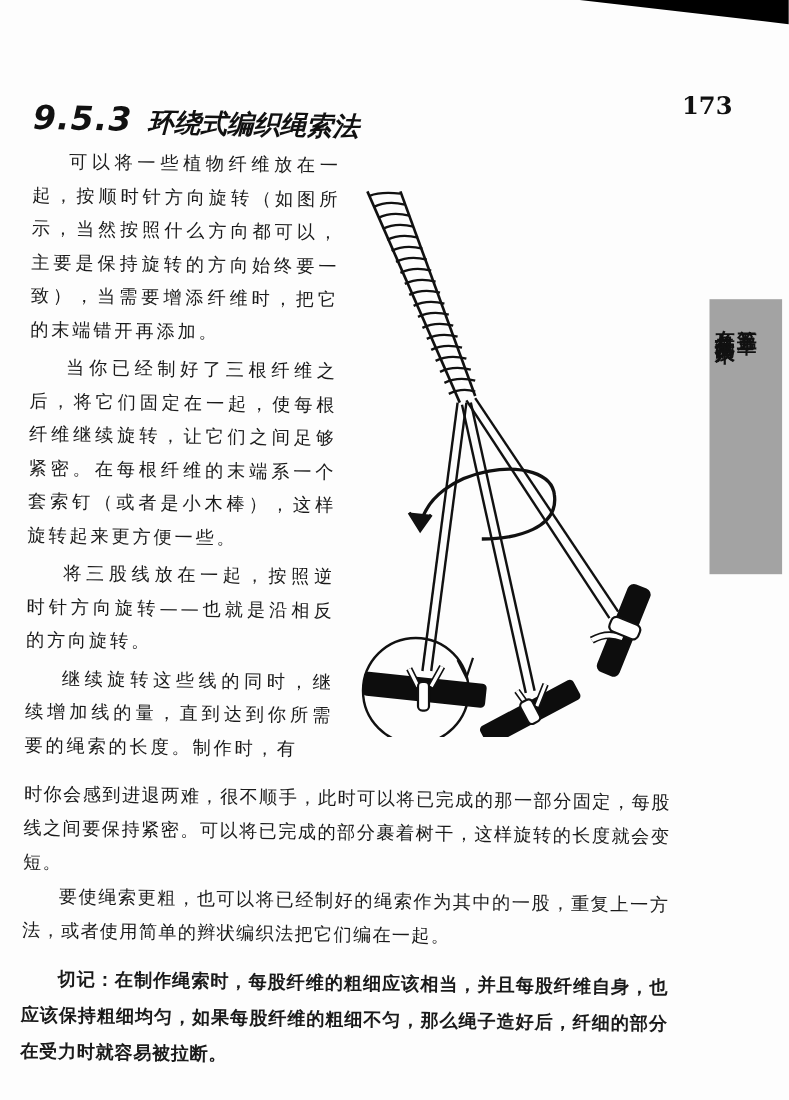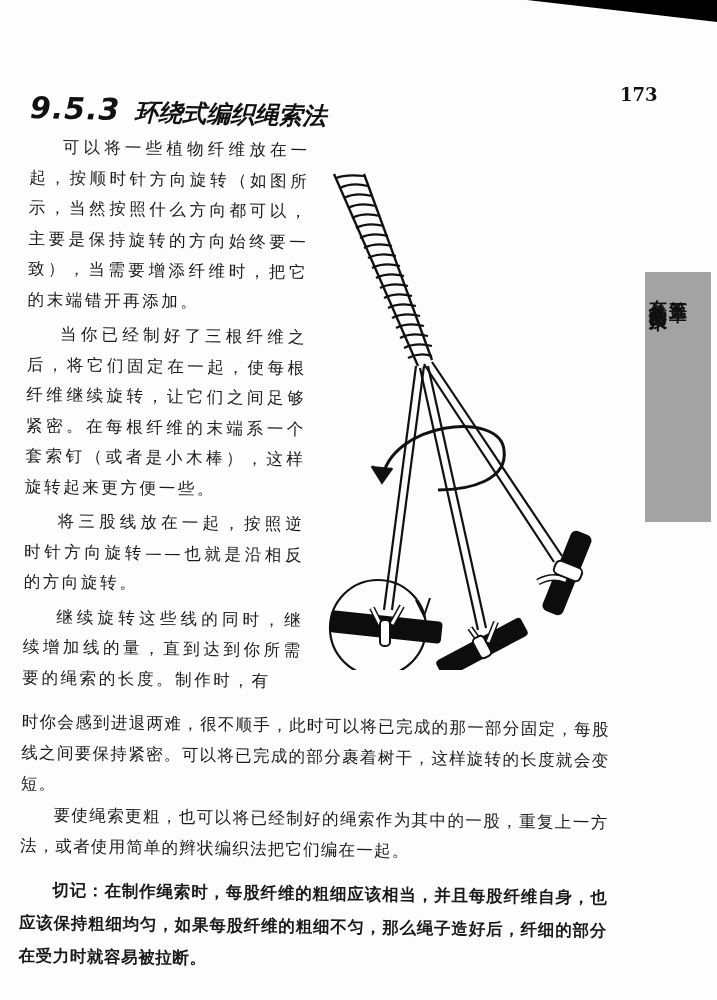--- a/index.html
+++ b/index.html
@@ -8,21 +8,21 @@
     background: #fdfdfd;
     font-family: "DejaVu Sans", sans-serif;
     color: #1a1a1a;
   }
   .corner {
     position: absolute; top: 0; right: 0; width: 0; height: 0;
     border-top: 22px solid #000; border-left: 190px solid transparent;
   }
   .page-number {
     position: absolute; left: 620px; top: 84px;
-    font-family: "DejaVu Serif", serif; font-weight: bold; font-size: 18px; color: #111;
+    font-family: "DejaVu Serif", serif; font-weight: bold; font-size: 22px; color: #111;
   }
   .heading {
     position: absolute; left: 30px; top: 90px; white-space: nowrap;
     font-weight: bold; font-style: italic; color: #111;
     transform: rotate(1.2deg); transform-origin: left center;
   }
   .heading .num { font-size: 30px; letter-spacing: 1px; margin-right: 14px; }
   .heading .title { font-size: 24px; }
   .col {
     position: absolute; left: 30px; top: 132px; width: 280px;

